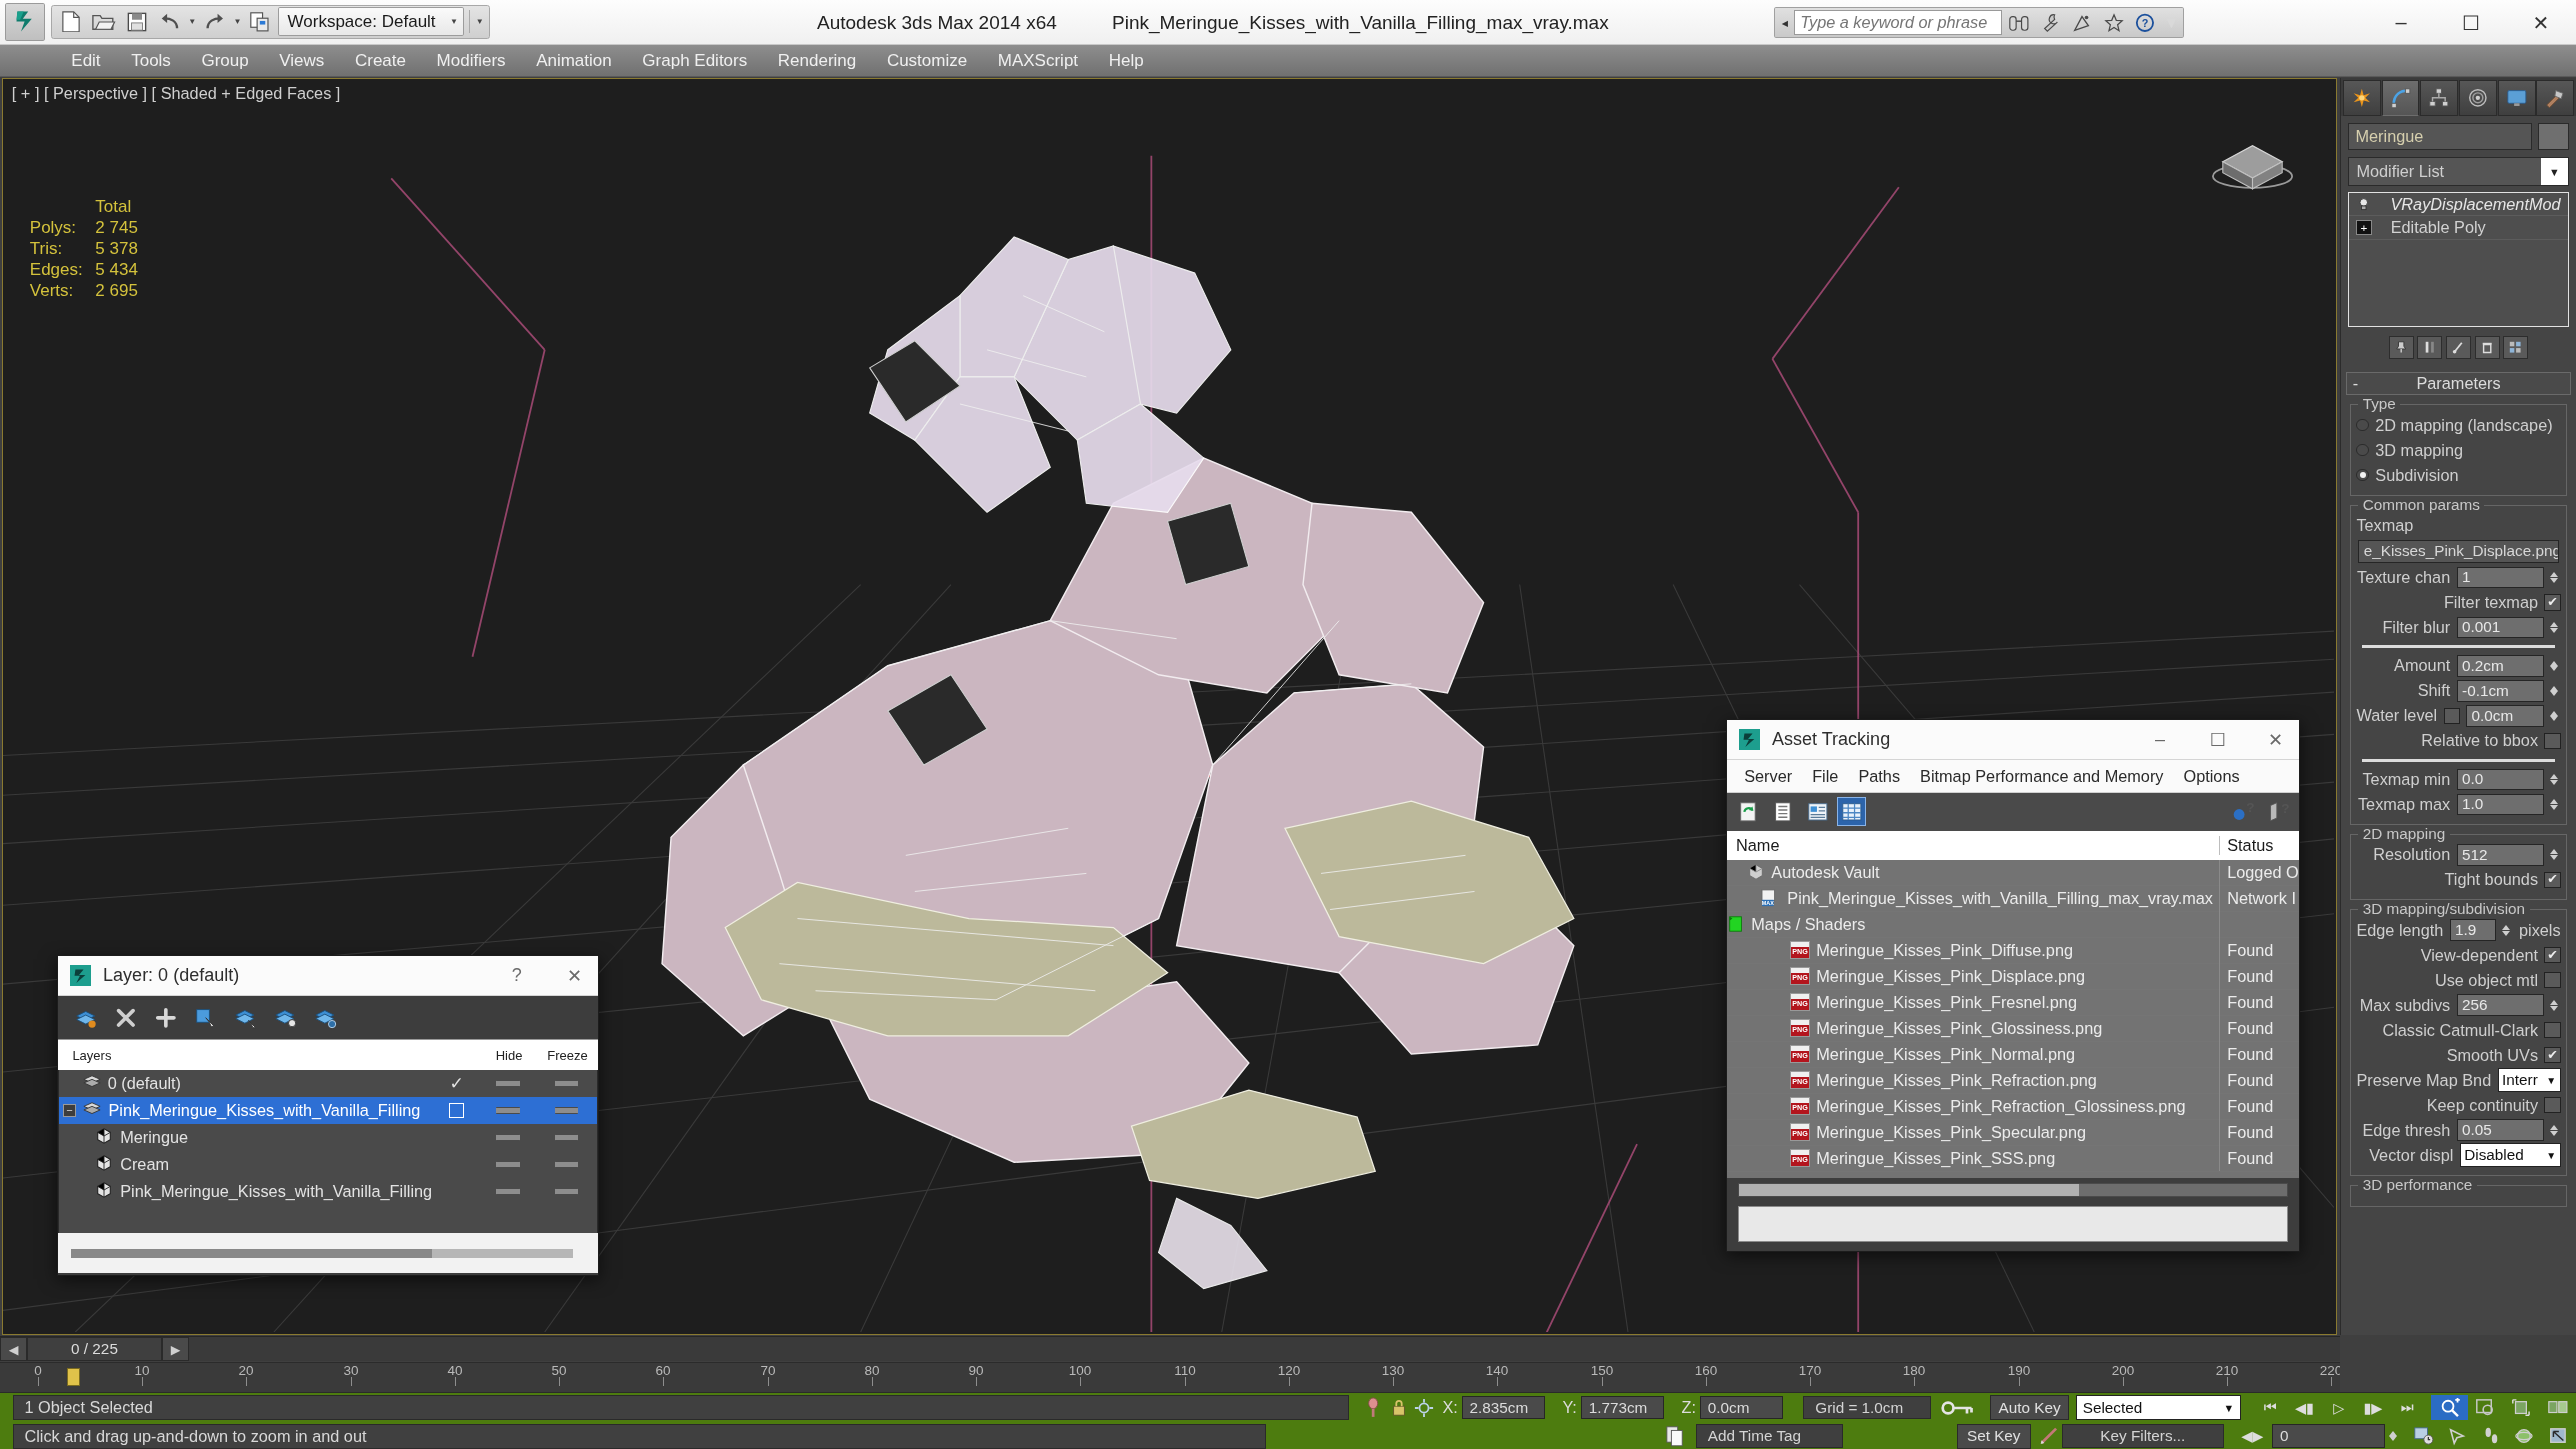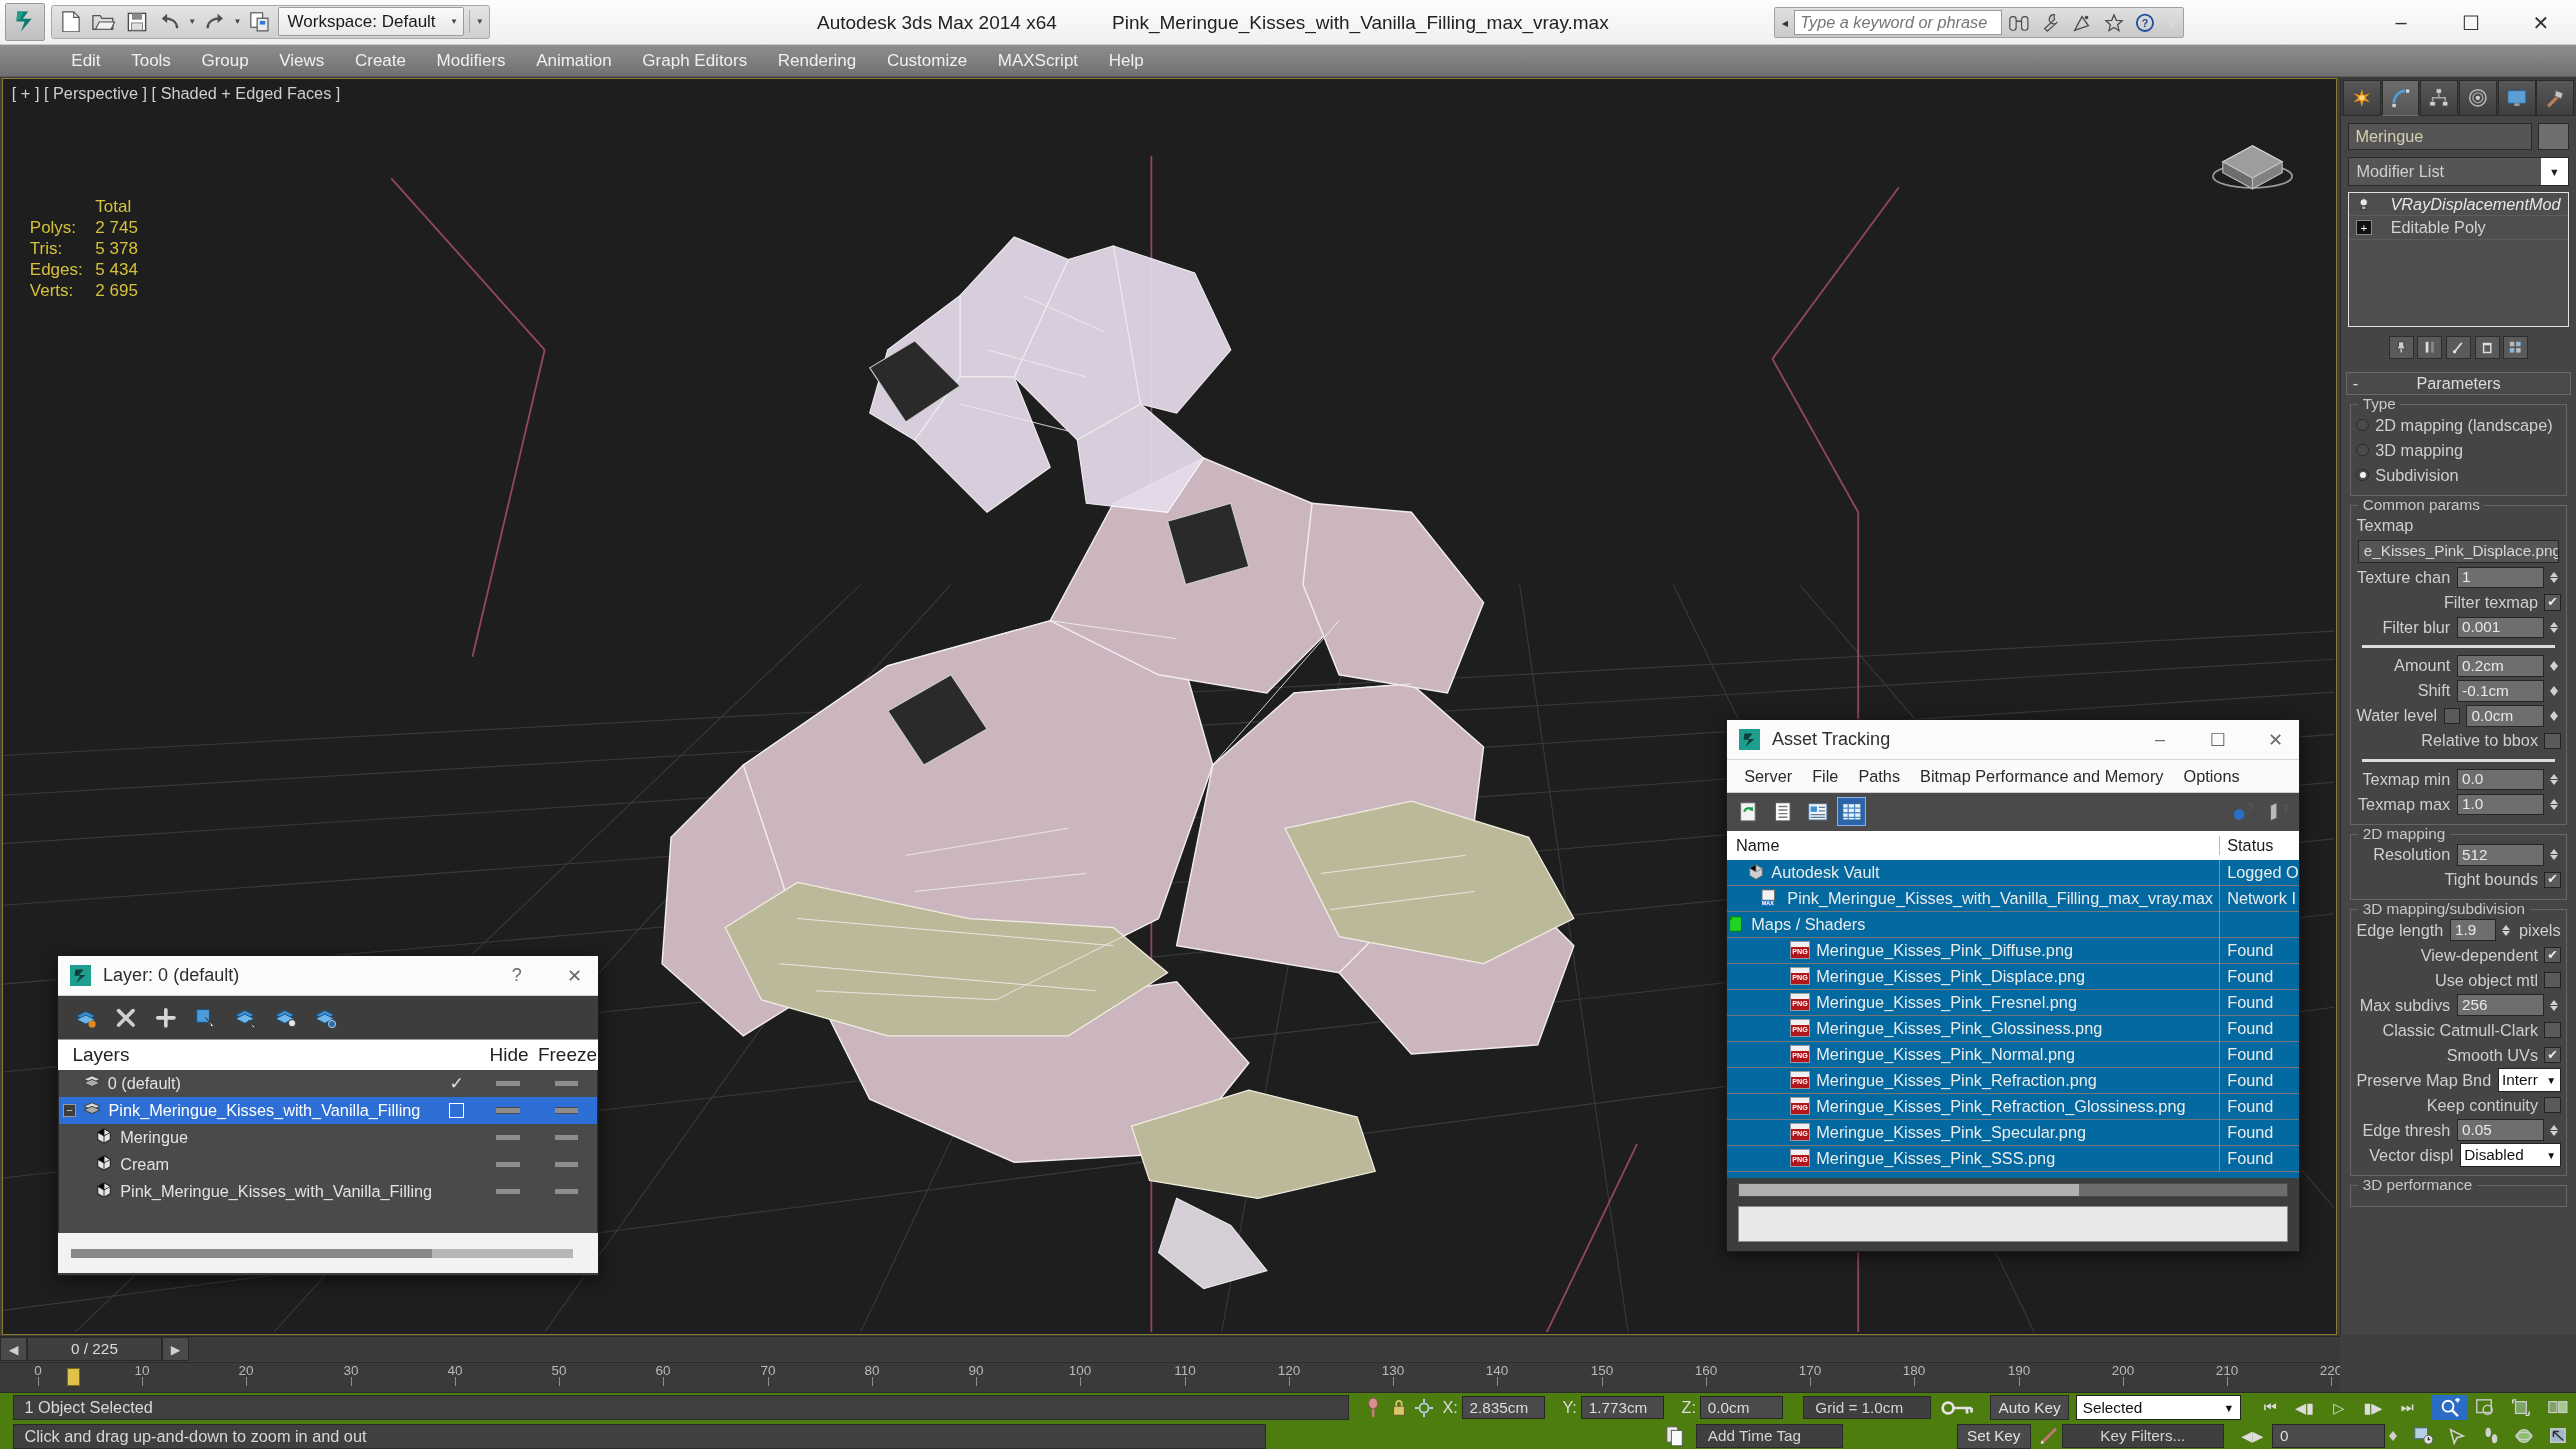--- a/index.html
+++ b/index.html
@@ -100,21 +100,21 @@
     height:40px; background:#fbfbfb; display:flex; align-items:center;
     padding-left:10.8px; gap:10.8px; border-bottom:0.9px solid #d5d5d5;
   }
   .dlg-title .dt-ico{width:23.5px;height:23.5px;display:flex;align-items:center;justify-content:center}
   .dlg-title .dt-text{color:#2e2e2e;font-size:18px;flex:1}
   .dlg-title .dt-btn{width:47px;height:40px;display:flex;align-items:center;justify-content:center;color:#6a6a6a;font-size:18px}
 
   #layerDlg{left:57px; top:955px; width:542px; height:321px;}
   .layer-toolbar{height:43px;display:flex;align-items:center;gap:9px;padding:0 12.6px;background:#3d3d3d}
   .layer-toolbar .ltbtn{width:31px;height:31px;display:flex;align-items:center;justify-content:center}
-  .layer-head{display:flex;height:31px;background:#fff;color:#222;font-size:19px;align-items:center;
+  .layer-head{display:flex;height:31px;background:#fff;color:#222;font-size:13px;align-items:center;
     border-top:0.9px solid #9a9a9a;}
   .layer-head .lh1{flex:1;padding-left:14.4px}
   .layer-head .lh-chk{width:47px}
   .layer-head .lh2{width:56px;text-align:center}
   .layer-head .lh3{width:61px;text-align:center}
   .layer-body{background:#4a4a4a;height:163px;overflow:hidden;border-left:0.9px solid #2a2a2a;border-right:0.9px solid #2a2a2a}
   .lrow{display:flex;height:27px;align-items:center;font-size:16.3px;color:#e3e3e3;}
   .lrow.sel{background:#2d6fd4;color:#fff}
   .lrow .lname{flex:1;display:flex;align-items:center;gap:7.2px;}
   .lrow .lchk{width:47px;display:flex;align-items:center;justify-content:center}
@@ -133,21 +133,21 @@
   .at-menu{height:32.5px;background:#fafafa;display:flex;align-items:center;padding-left:7.2px;
     border-bottom:0.9px solid #d0d0d0;}
   .at-menu .ami{padding:0 10px;height:32.5px;line-height:32.5px;color:#2a2a2a;font-size:16.3px}
   .at-toolbar{height:38px;background:#4a4a4a;display:flex;align-items:center;padding:0 7.2px;gap:5.4px;}
   .at-toolbar .atb{width:29px;height:29px;display:flex;align-items:center;justify-content:center;}
   .at-toolbar .atb.active{background:#2c64ab;border:0.9px solid #8ab4e8;}
   .at-toolbar .spacer{flex:1}
   .at-head{display:flex;height:29px;background:#fff;color:#1a1a1a;font-size:16.3px;align-items:center;}
   .at-head .ahn{flex:1;padding-left:9px;border-right:0.9px solid #bdbdbd}
   .at-head .ahs{width:79px;padding-left:7.2px}
-  .at-list{background:#0369a1;height:318px;overflow:hidden;}
+  .at-list{background:#737373;height:318px;overflow:hidden;}
   .arow{display:flex;height:26px;align-items:center;font-size:16.3px;color:#ececec;
     border-bottom:0.9px solid #757575;}
   .arow .an{flex:1;display:flex;align-items:center;gap:6.3px;overflow:hidden;white-space:nowrap;
     border-right:0.9px solid #8a8a8a;height:26px;padding-right:5.4px;}
   .arow .as{width:79px;padding-left:7.2px;white-space:nowrap;overflow:hidden}
   .at-hscroll{height:14.4px;background:#6d6d6d;margin:5.4px 10.8px 0 10.8px;border:0.9px solid #4a4a4a;}
   .at-hscroll i{display:block;height:12.6px;background:#b0b0b0;width:62%}
   .at-status{height:36px;margin:9px 10.8px;background:#e8e8e8;border:0.9px solid #8a8a8a;}
   .png-ico{width:20px;height:18px;background:#f0f0f0;border:0.9px solid #999;position:relative;flex:none;
     display:flex;align-items:flex-end;justify-content:center;}

